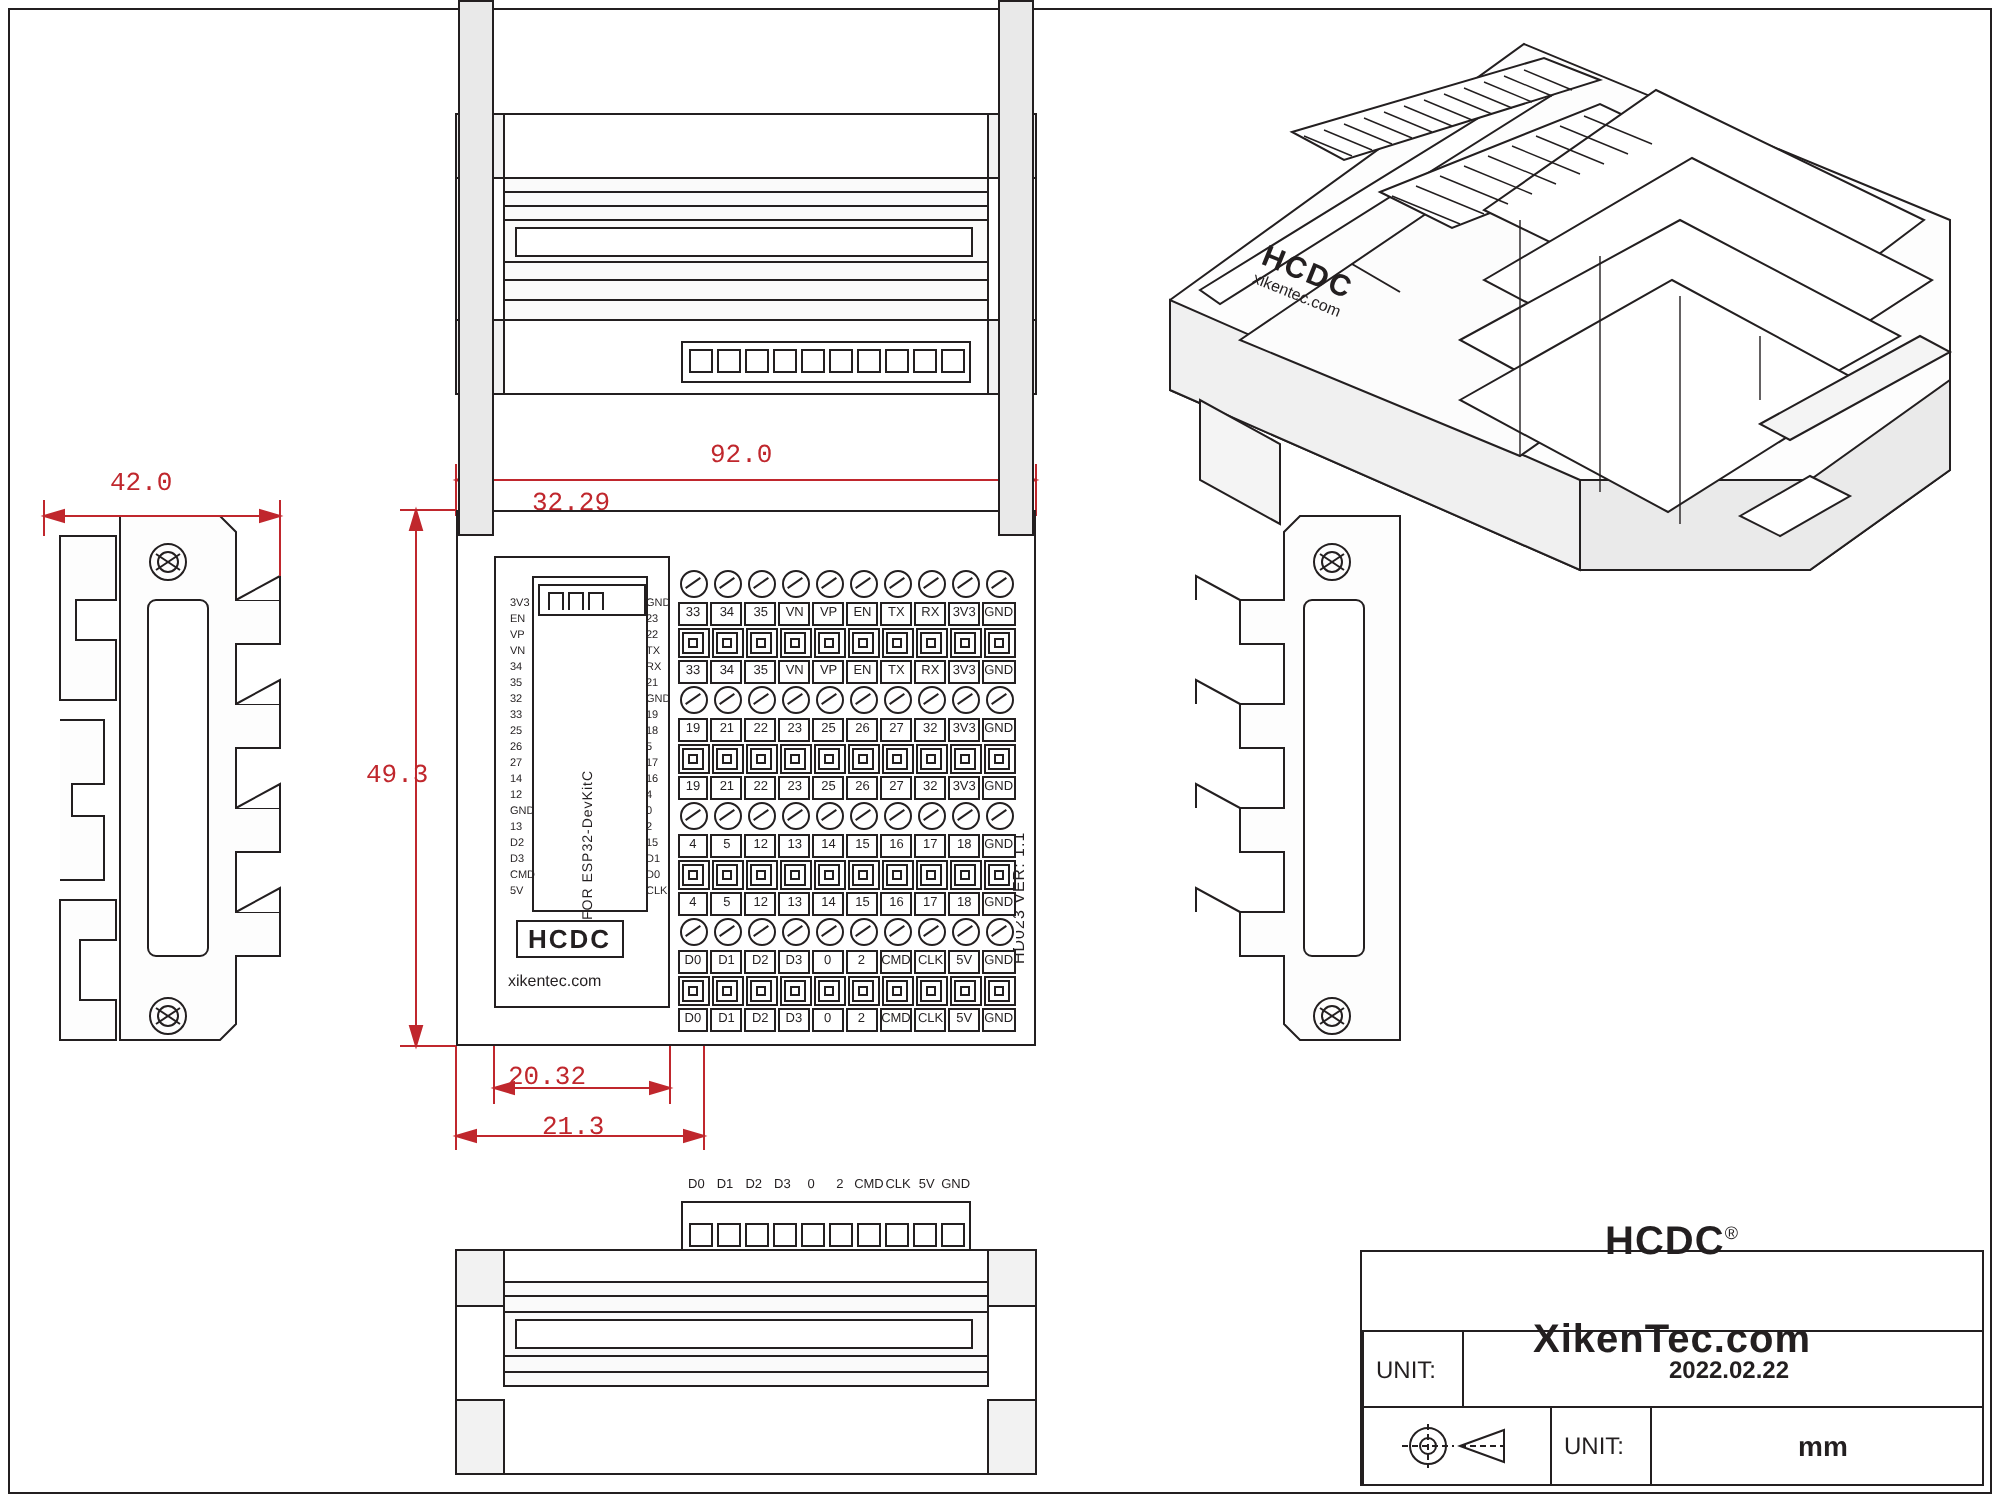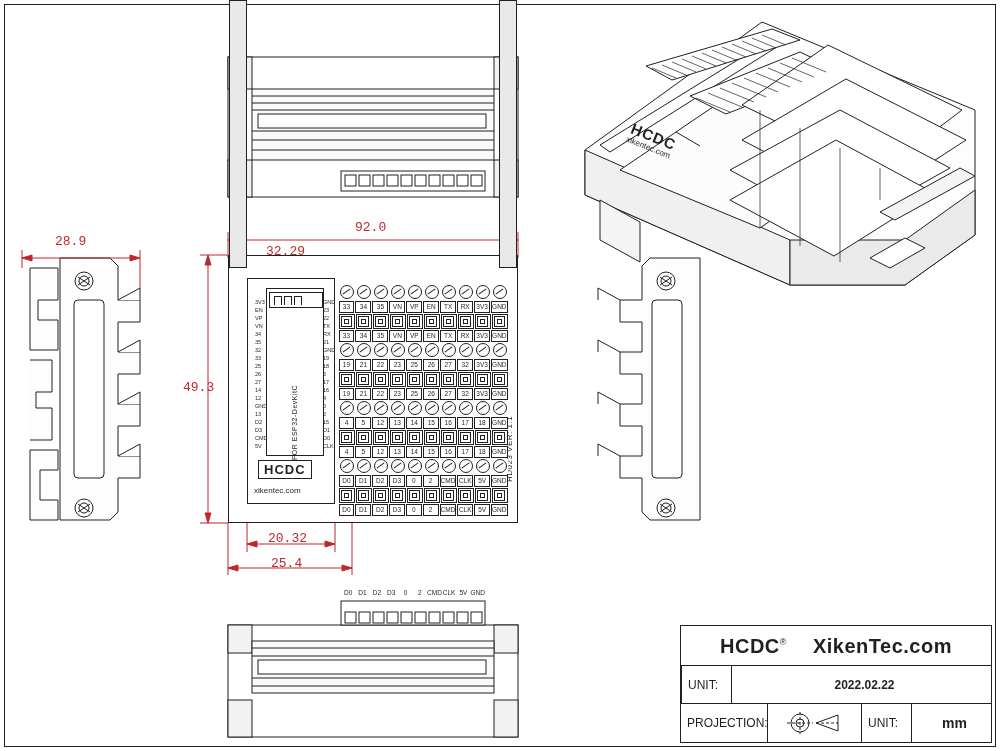--- a/index.html
+++ b/index.html
@@ -6,21 +6,21 @@
   body{width:1000px;height:751px;position:relative;font-family:"Liberation Sans",sans-serif;color:#231f20;overflow:hidden;}
   .frame{position:absolute;left:4px;top:4px;width:992px;height:743px;border:1px solid #231f20;box-sizing:border-box;}
   .abs{position:absolute;}
   .dim{color:#c0272d;font-size:13px;font-family:Liberation Mono, monospace;white-space:nowrap;}
   .lbl{font-size:7px;line-height:1;}
   
   .title-block{position:absolute;left:680px;top:625px;width:312px;height:118px;border:1px solid #231f20;box-sizing:border-box;}
   .tb-row{display:flex;border-bottom:1px solid #231f20;box-sizing:border-box;}
   .tb-row:last-child{border-bottom:none;}
   .tb-cell{box-sizing:border-box;display:flex;align-items:center;}
-  .tb-brand{height:40px;width:100%;justify-content:center;gap:26px;font-size:20px;font-weight:bold;letter-spacing:.5px;}
+  .tb-brand{height:40px;width:100%;justify-content:center;gap:26px;font-size:20px;font-weight:bold;letter-spacing:.5px;flex-direction:column;}
   .tb-brand sup{font-size:9px;vertical-align:super;font-weight:normal;}
   .tb-sub{font-size:12px;padding-left:6px;}
   .tb-val{font-size:12px;padding-left:6px;font-weight:bold;}
   .bl{border-left:1px solid #231f20;}
   
   .board-outer{position:absolute;left:228px;top:255px;width:290px;height:268px;border:1px solid #231f20;background:#fff;box-sizing:border-box;}
   .rail{position:absolute;top:0;width:18px;height:268px;border:1px solid #231f20;background:#e9e9e9;box-sizing:border-box;}
   .pcb{position:absolute;left:247px;top:278px;width:88px;height:226px;border:1px solid #231f20;background:#fff;box-sizing:border-box;}
   .pcb-inner{position:absolute;left:266px;top:288px;width:58px;height:168px;border:1px solid #231f20;box-sizing:border-box;}
   .vert-text{writing-mode:vertical-rl;transform:rotate(180deg);font-size:7px;letter-spacing:.5px;}
@@ -211,26 +211,26 @@
     <polygon points="335,544 325,541 325,547" fill="#c0272d"></polygon>
 
     <line x1="228" y1="523" x2="228" y2="575"></line>
     <line x1="352" y1="523" x2="352" y2="575"></line>
     <line x1="228" y1="568" x2="352" y2="568"></line>
     <polygon points="228,568 238,565 238,571" fill="#c0272d"></polygon>
     <polygon points="352,568 342,565 342,571" fill="#c0272d"></polygon>
   </g>
 </svg>
 
-<div class="abs dim" style="left:55px;top:234px;">28.9</div>
+<div class="abs dim" style="left:55px;top:234px;">42.0</div>
 <div class="abs dim" style="left:355px;top:220px;">92.0</div>
 <div class="abs dim" style="left:266px;top:244px;">32.29</div>
 <div class="abs dim" style="left:183px;top:380px;">49.3</div>
-<div class="abs dim" style="left:268px;top:531px;">20.32</div>
-<div class="abs dim" style="left:271px;top:556px;">25.4</div>
+<div class="abs dim" style="left:254px;top:531px;">20.32</div>
+<div class="abs dim" style="left:271px;top:556px;">21.3</div>
 
 <div class="board-outer"></div>
 <div class="rail" style="left:229px;"></div>
 <div class="rail" style="left:499px;"></div>
 
 <div class="pcb"></div>
 <div class="pcb-inner"></div>
 
 <div class="abs" style="left:269px;top:292px;width:52px;height:14px;border:1px solid #231f20;">
   <div class="abs" style="left:4px;top:3px;width:6px;height:8px;border:1px solid #231f20;border-bottom:none;"></div>
@@ -664,21 +664,20 @@
     <div class="tb-cell tb-brand">
       <span><span>HCDC</span><sup>®</sup></span>
       <span>XikenTec.com</span>
     </div>
   </div>
   <div class="tb-row" style="height:38px;">
     <div class="tb-cell tb-sub bl" style="width:50px;">UNIT:</div>
     <div class="tb-cell tb-val bl" style="flex:1;justify-content:center;">2022.02.22</div>
   </div>
   <div class="tb-row" style="height:38px;">
-    <div class="tb-cell tb-sub" style="width:86px;">PROJECTION:</div>
     <div class="tb-cell bl" style="width:94px;justify-content:center;">
       <svg width="66" height="24" viewBox="0 0 66 24">
         <circle cx="18" cy="12" r="9" fill="none" stroke="#231f20"></circle>
         <circle cx="18" cy="12" r="4" fill="none" stroke="#231f20"></circle>
         <line x1="5" y1="12" x2="31" y2="12" stroke="#231f20" stroke-dasharray="3,2"></line>
         <line x1="18" y1="1" x2="18" y2="23" stroke="#231f20" stroke-dasharray="3,2"></line>
         <path d="M34 12 L56 4 L56 20 Z" fill="none" stroke="#231f20"></path>
         <line x1="34" y1="12" x2="56" y2="12" stroke="#231f20" stroke-dasharray="3,2"></line>
       </svg>
     </div>

